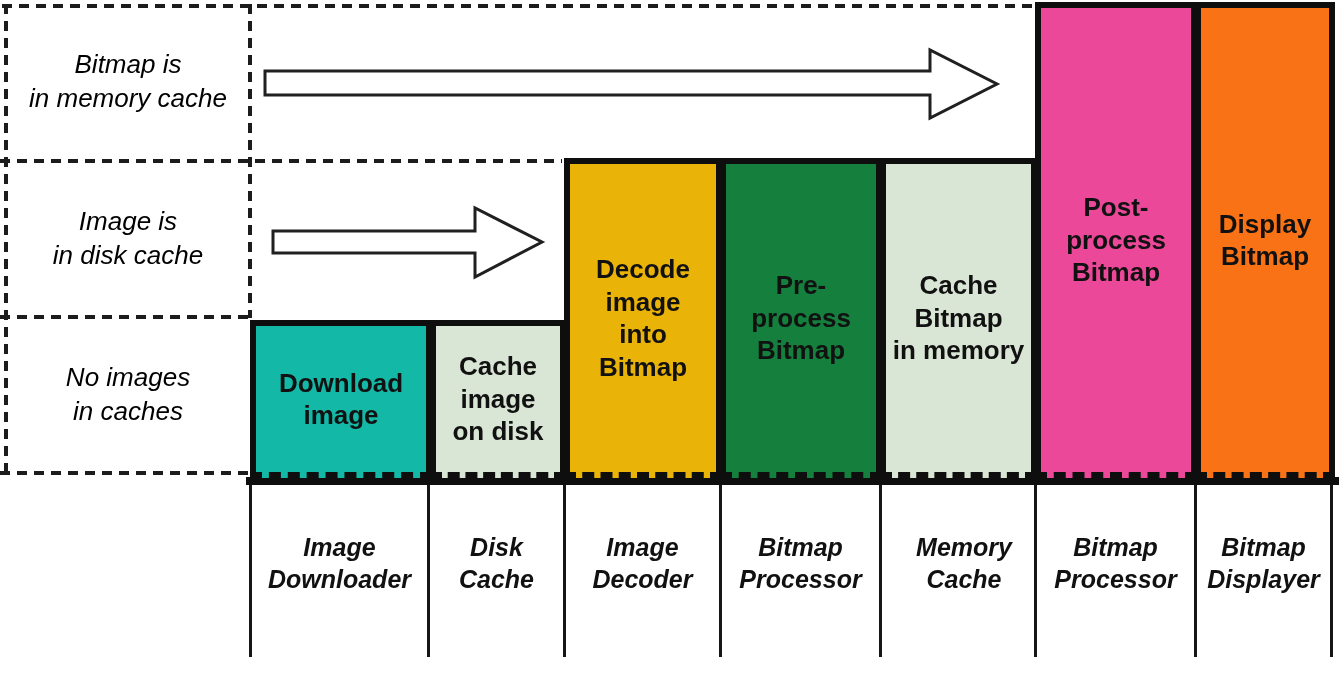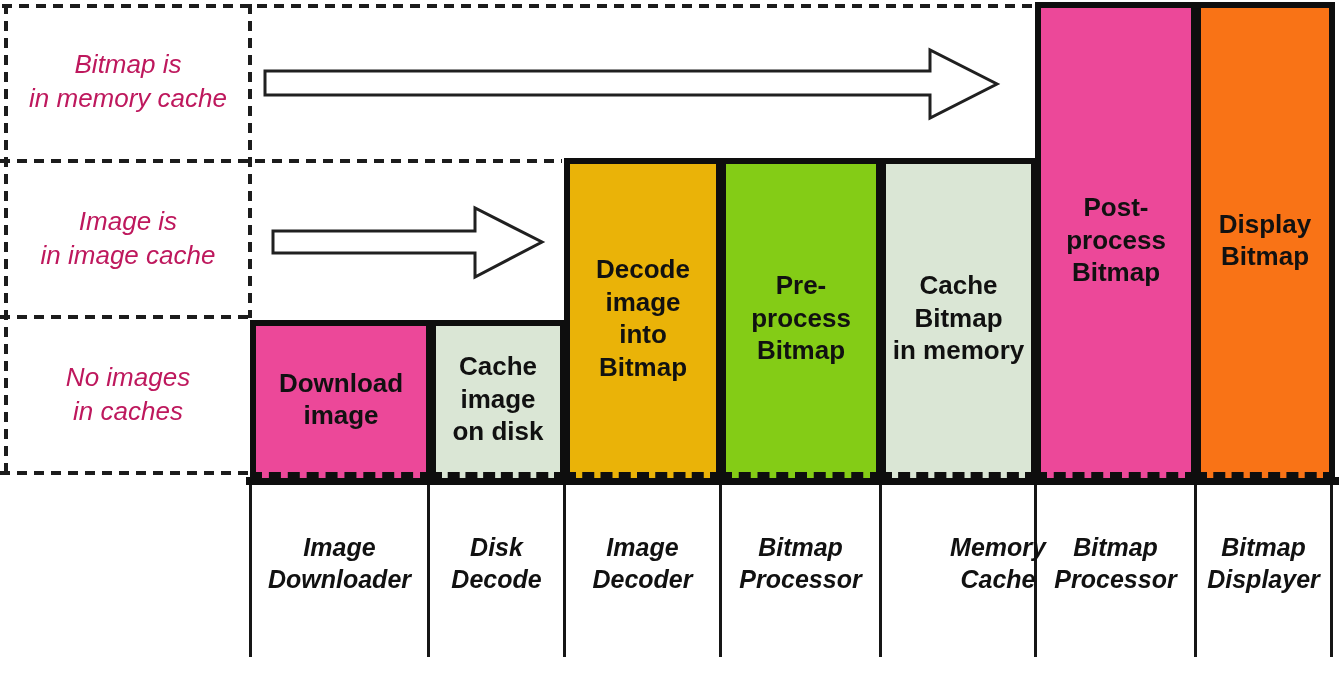--- a/index.html
+++ b/index.html
@@ -19,21 +19,21 @@
   .dash-mid   {left:0px;  top:159px; width:562px;}
   .dash-low   {left:0px;  top:315px; width:252px;}
   .dash-bottom{left:0px;  top:471px; width:252px;}
   .dash-left  {left:4px;  top:4px;   height:470px;}
   .dash-col   {left:248px;top:4px;   height:314px;}
 
   
   .state-label{
     position:absolute;left:8px;width:240px;
     display:flex;align-items:center;justify-content:center;text-align:center;
-    font-style:italic;font-size:26px;line-height:1.3;color:#be185d;
+    font-style:italic;font-size:26px;line-height:1.3;color:#000000;
     white-space:pre-line;
   }
   .state-1{top:5px;height:154px;}
   .state-2{top:163px;height:152px;}
   .state-3{top:319px;height:152px;}
 
   
   .arrow-layer{position:absolute;left:0;top:0;pointer-events:none;}
 
   
@@ -63,60 +63,60 @@
   .component-label{
     position:absolute;top:532px;
     display:flex;align-items:center;justify-content:center;text-align:center;
     font-style:italic;font-weight:bold;font-size:25px;line-height:1.26;color:#111;
     white-space:pre-line;
   }
   .col-1{left:252px; width:175px;}
   .col-2{left:430px; width:133px;}
   .col-3{left:566px; width:153px;}
   .col-4{left:722px; width:157px;}
-  .col-5{left:932px; width:132px;}
+  .col-5{left:898px; width:132px;}
   .col-6{left:1037px;width:157px;}
   .col-7{left:1197px;width:133px;}
 </style>
 </head>
 <body>
 
 <div class="canvas">
 
   <div class="dash-h dash-top"></div>
   <div class="dash-h dash-mid"></div>
   <div class="dash-h dash-low"></div>
   <div class="dash-h dash-bottom"></div>
   <div class="dash-v dash-left"></div>
   <div class="dash-v dash-col"></div>
 
   <div class="state-label state-1">Bitmap is
 in memory cache</div>
   <div class="state-label state-2">Image is
-in image cache</div>
+in disk cache</div>
   <div class="state-label state-3">No images
 in caches</div>
 
   <svg class="arrow-layer" width="1339" height="673" viewBox="0 0 1339 673">
     <polygon points="265,71 930,71 930,50 997,84 930,118 930,95 265,95" fill="#ffffff" stroke="#202020" stroke-width="3"></polygon>
     <polygon points="273,231 475,231 475,208 542,242 475,277 475,253 273,253" fill="#ffffff" stroke="#202020" stroke-width="3"></polygon>
   </svg>
 
   <div class="baseline"></div>
 
-  <div class="step-box box-1" style="background: #ec4899;">Download
+  <div class="step-box box-1" style="background: #14b8a6;">Download
 image</div>
   <div class="step-box box-2" style="background: rgb(218, 230, 213);">Cache
 image
 on disk</div>
   <div class="step-box box-3" style="background: #eab308;">Decode
 image
 into
 Bitmap</div>
-  <div class="step-box box-4" style="background: #84cc16;">Pre-
+  <div class="step-box box-4" style="background: #15803d;">Pre-
 process
 Bitmap</div>
   <div class="step-box box-5" style="background: rgb(218, 230, 213);">Cache
 Bitmap
 in memory</div>
   <div class="step-box box-6" style="background: #ec4899;">Post-
 process
 Bitmap</div>
   <div class="step-box box-7" style="background: #f97316;">Display
 Bitmap</div>
@@ -126,21 +126,21 @@
   <div class="tick tick-2"></div>
   <div class="tick tick-3"></div>
   <div class="tick tick-4"></div>
   <div class="tick tick-5"></div>
   <div class="tick tick-6"></div>
   <div class="tick tick-7"></div>
 
   <div class="component-label col-1">Image
 Downloader</div>
   <div class="component-label col-2">Disk
-Decode</div>
+Cache</div>
   <div class="component-label col-3">Image
 Decoder</div>
   <div class="component-label col-4">Bitmap
 Processor</div>
   <div class="component-label col-5">Memory
 Cache</div>
   <div class="component-label col-6">Bitmap
 Processor</div>
   <div class="component-label col-7">Bitmap
 Displayer</div>

